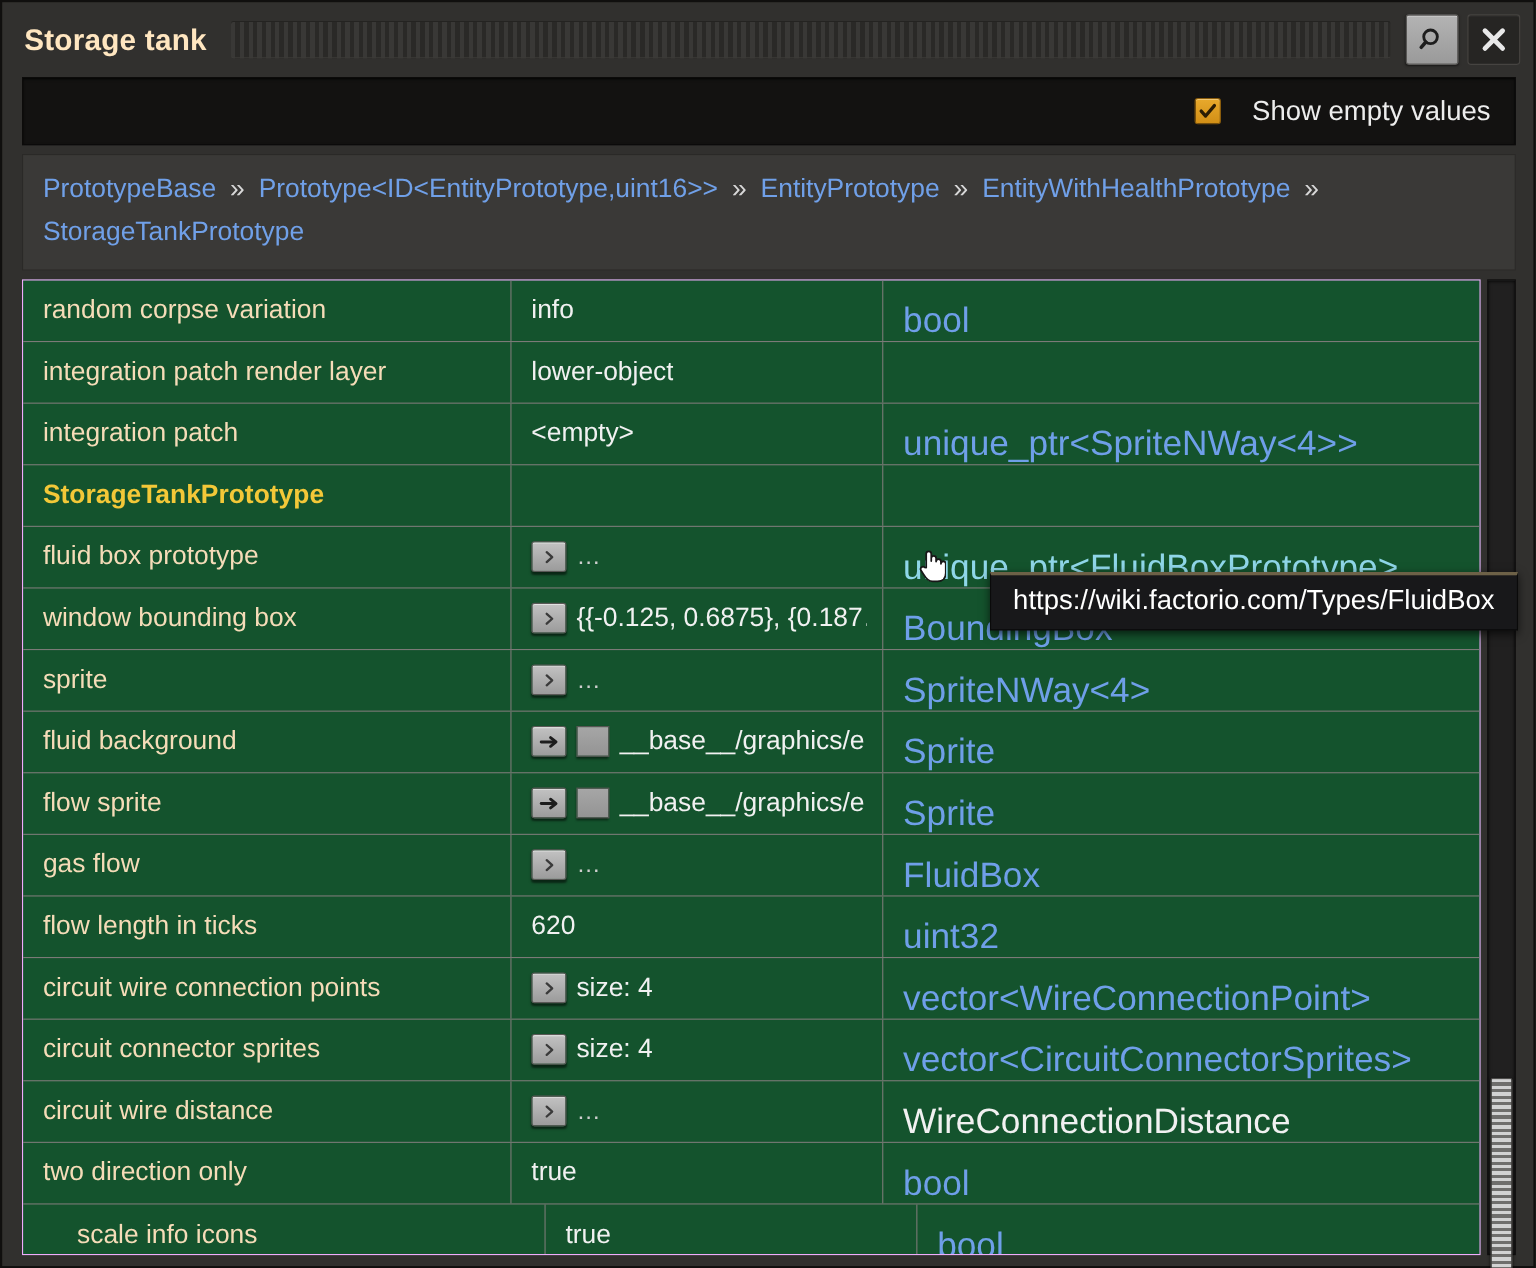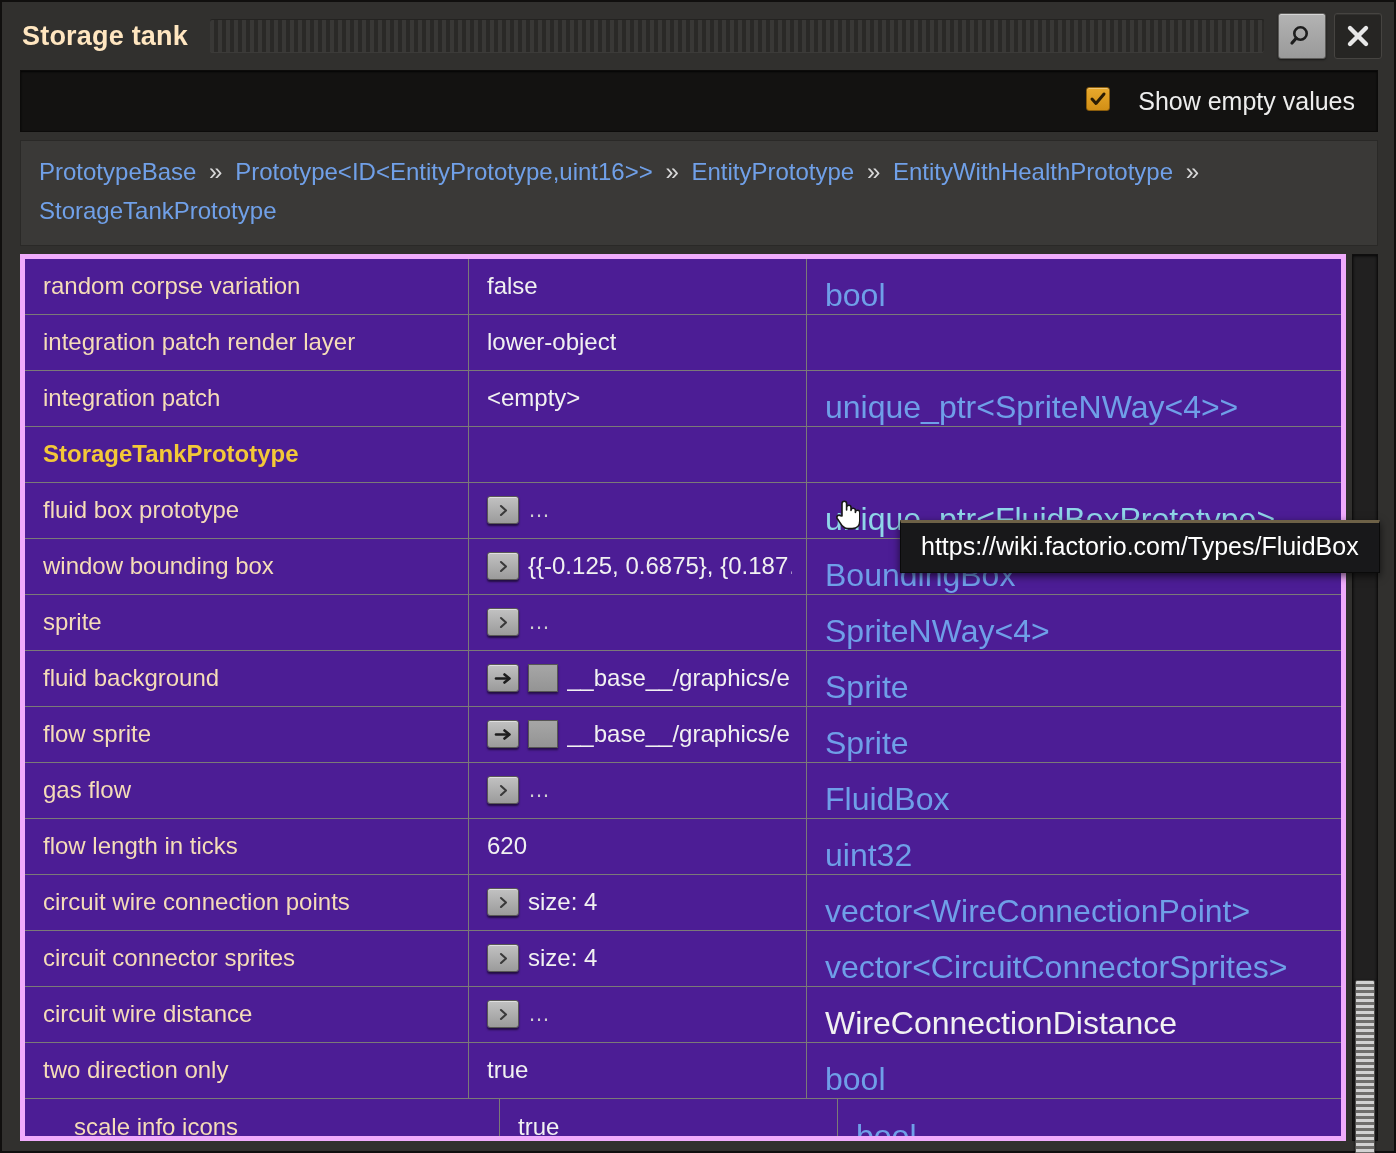--- a/index.html
+++ b/index.html
@@ -75,21 +75,21 @@
     height: 62px;
     flex: 0 0 62px;
     background: #131211;
     border: 1px solid #0c0b0a;
     box-shadow: inset 0 1px 2px rgba(0,0,0,.8);
     display: flex;
     align-items: center;
     justify-content: flex-end;
     padding-right: 22px;
   }
-  .checkrow { display: flex; align-items: flex-start; gap: 28px; cursor: pointer; }
+  .checkrow { display: flex; align-items: center; gap: 28px; cursor: pointer; }
   .checkbox {
     width: 24px; height: 24px;
     border-radius: 3px;
     background: linear-gradient(#e8a92c, #d28f16);
     border: 1px solid #8a5c0c;
     display: flex; align-items: center; justify-content: center;
     box-shadow: inset 0 1px 0 rgba(255,255,255,.35);
   }
   .checkbox svg { display: block; }
   .checkrow .label {
@@ -118,22 +118,22 @@
   
   .table-wrap {
     margin: 8px 16px 10px 18px;
     flex: 1 1 auto;
     display: flex;
     min-height: 0;
     position: relative;
   }
   .table-outer {
     flex: 1 1 auto;
-    border: 5px solid #f0abfc;
-    background: #4c1d95;
+    border: 1px solid #f0abfc;
+    background: #14532d;
     overflow: hidden;
     position: relative;
   }
   .row {
     display: flex;
     height: 56px;
     border-bottom: 1px solid #7b7a77;
     align-items: center;
   }
   .row:last-child { border-bottom: none; padding-left: 31px; }
@@ -282,21 +282,21 @@
     <span class="crumb">EntityWithHealthPrototype</span>
     <span class="crumb-sep">»</span>
     <span class="crumb">StorageTankPrototype</span>
   </div>
 
   <div class="table-wrap">
     <div class="table-outer" id="table-outer">
         <div class="row">
           <div class="cell c-name">random corpse variation</div>
           <div class="cell c-value">
-            <span class="val-text">false</span>
+            <span class="val-text">info</span>
           </div>
           <div class="cell c-type">
             <span class="type-link">bool</span>
           </div>
         </div>
         <div class="row">
           <div class="cell c-name">integration patch render layer</div>
           <div class="cell c-value">
             <span class="val-text">lower-object</span>
           </div>

